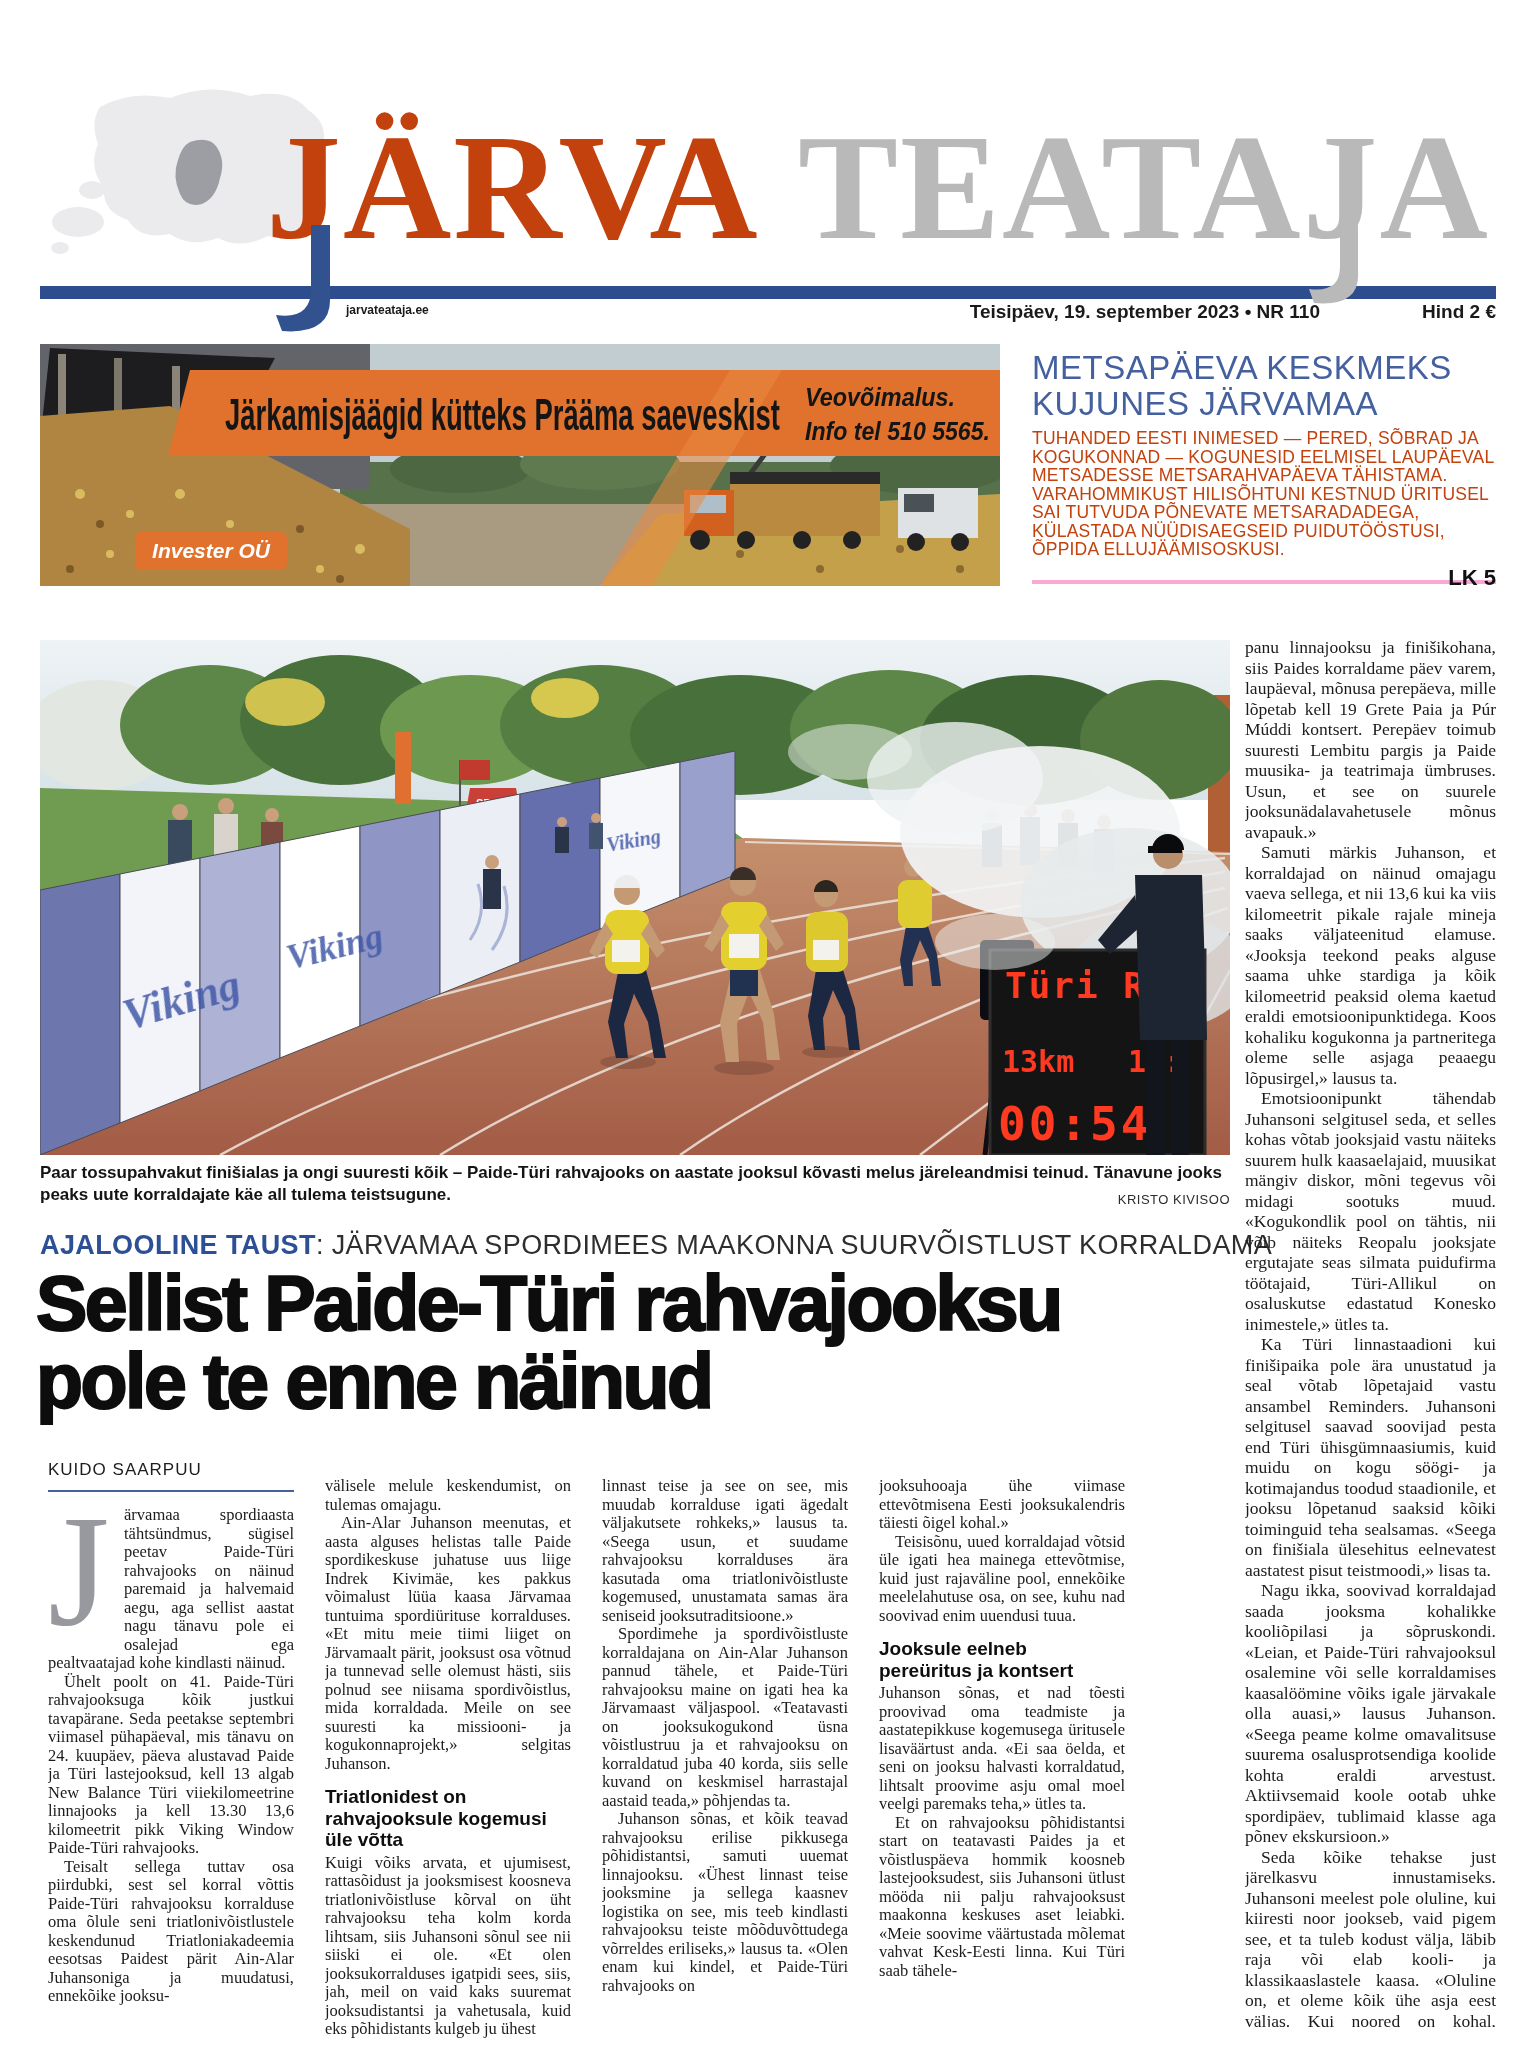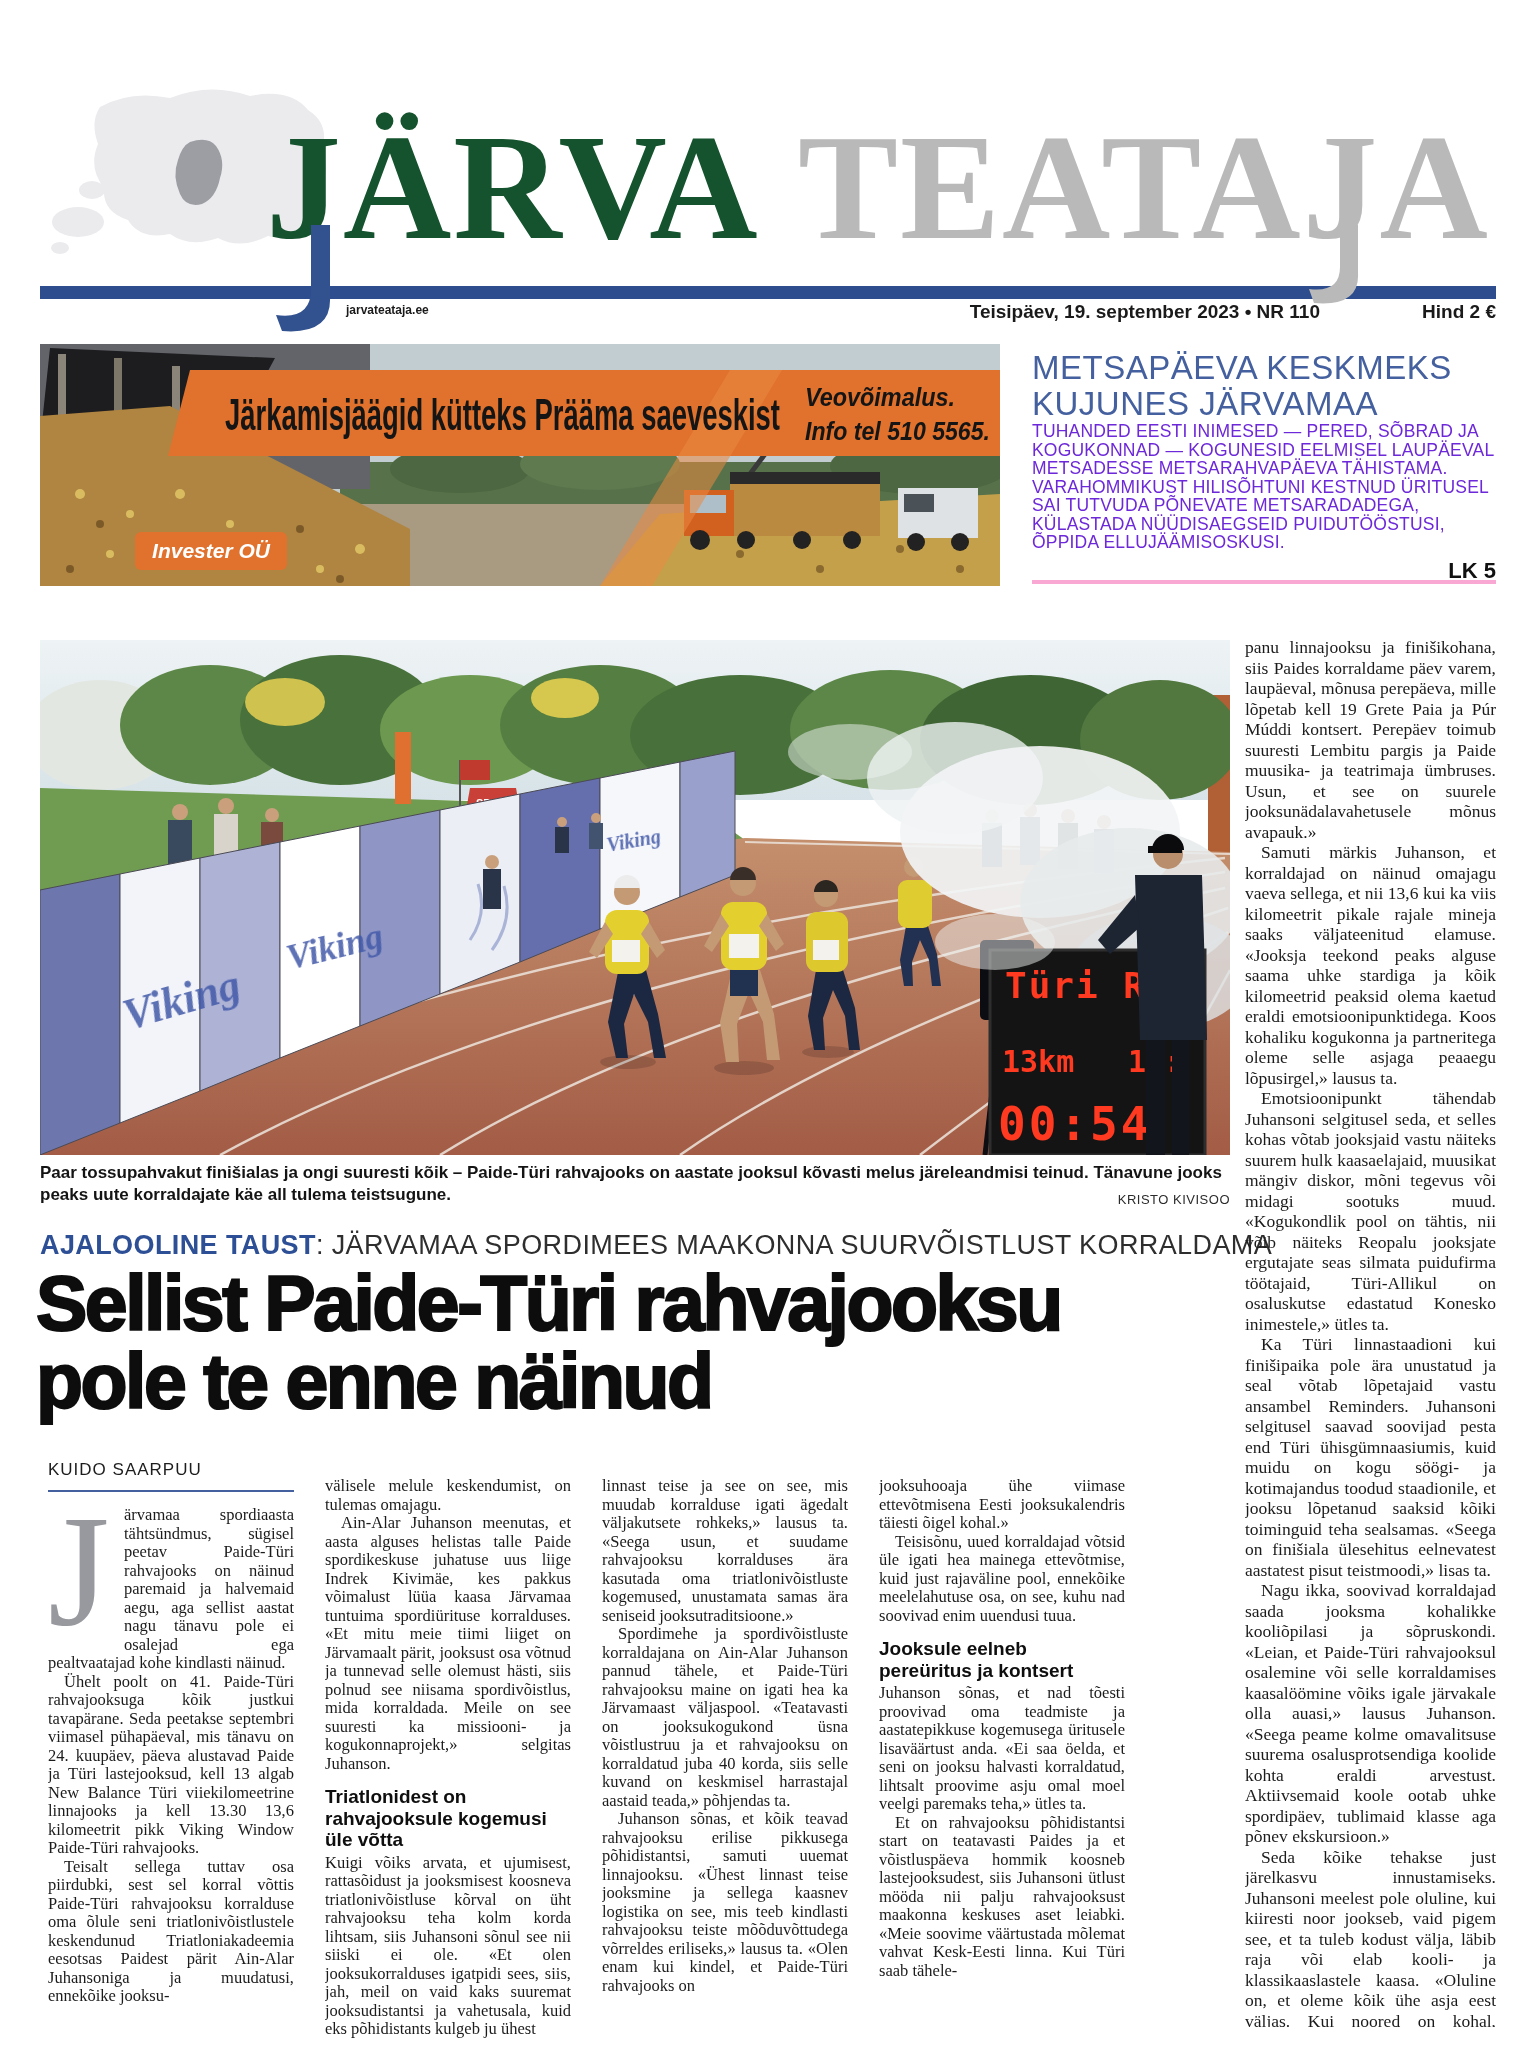--- a/index.html
+++ b/index.html
@@ -2,32 +2,32 @@
 <html lang="et"><head>
 <meta charset="utf-8">
 <style>
   html,body{margin:0;padding:0;background:#888;}
   .page{position:relative;width:1536px;height:2048px;background:#ffffff;overflow:hidden;
         font-family:"Liberation Sans",sans-serif;color:#1b1b1b;}
   .abs{position:absolute;}
 
   
   .logo-jarva{font-family:"Liberation Serif",serif;font-weight:bold;font-size:150px;line-height:150px;
-              letter-spacing:2px;color:#14532d;}
+              letter-spacing:2px;color:#c2410c;}
   .logo-teataja{font-family:"Liberation Serif",serif;font-weight:bold;font-size:150px;line-height:150px;
               letter-spacing:2px;color:#b9b9b9;}
   .mast-rule{background:#2e4d8f;}
   .site{font-weight:bold;font-size:12px;color:#1a1a1a;}
   .dateline{font-weight:bold;font-size:19px;color:#1a1a1a;text-align:right;}
   .price{font-weight:bold;font-size:19px;color:#1a1a1a;text-align:right;}
 
   
   .teaser{border-bottom:4px solid #f9a8d4;box-sizing:border-box;padding-bottom:8px;}
   .teaser-title{font-size:33px;line-height:36px;color:#44609f;letter-spacing:.5px;}
-  .teaser-body{font-size:17.5px;line-height:18.5px;color:#6d28d9;letter-spacing:.2px;}
+  .teaser-body{margin-top:7px;font-size:17.5px;line-height:18.5px;color:#c2410c;letter-spacing:.2px;}
   .teaser-ref{margin-top:6px;font-size:22px;font-weight:bold;text-align:right;color:#111;}
 
   
   .caption{font-weight:bold;font-size:17px;line-height:22px;color:#141414;}
   .credit{position:absolute;right:0;top:27px;font-weight:normal;font-size:13px;letter-spacing:.5px;color:#2b2b2b;}
 
   
   .kicker{font-size:27px;letter-spacing:.4px;color:#2e2e2e;white-space:nowrap;}
   .kicker b{color:#2d4f96;}
   .headline-line{font-weight:bold;font-size:77px;line-height:78px;letter-spacing:-2.5px;color:#0d0d0d;

